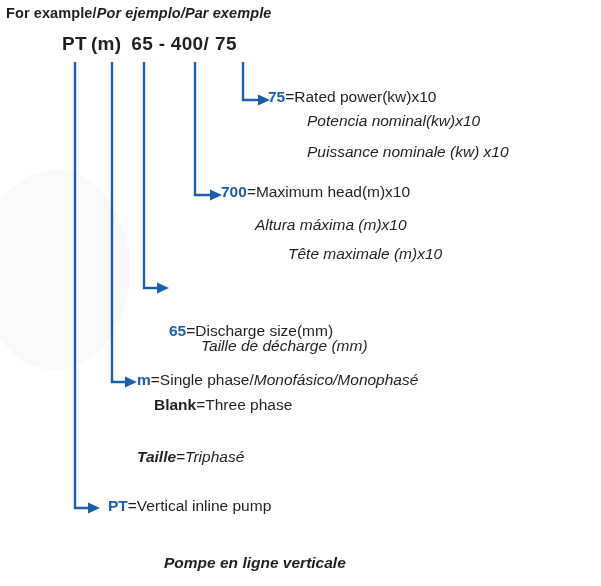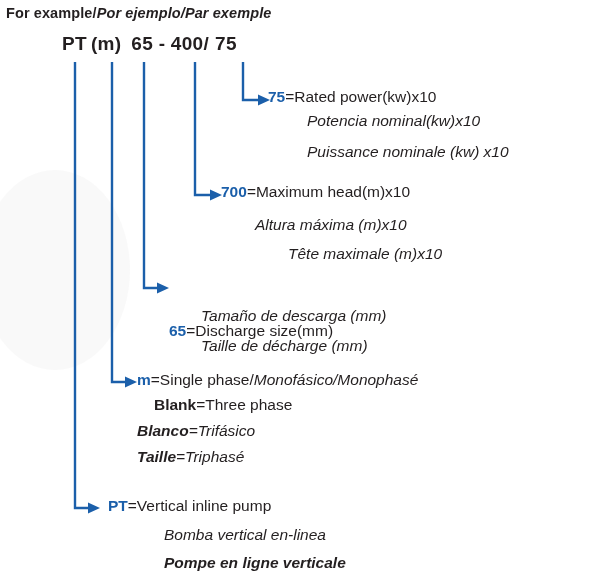--- a/index.html
+++ b/index.html
@@ -120,25 +120,22 @@
 
   <div class="txt" style="left:268px; top:88px;"><span class="lbl blue">75</span><span class="lbl-reg dark">=Rated power(kw)x10</span></div>
   <div class="txt ital" style="left:307px; top:112px;">Potencia nominal(kw)x10</div>
   <div class="txt ital" style="left:307px; top:143px;font-style:italic;">Puissance nominale (kw) x10</div>
 
   <div class="txt" style="left:221px; top:183px;"><span class="lbl blue">700</span><span class="lbl-reg dark">=Maximum head(m)x10</span></div>
   <div class="txt ital" style="left:255px; top:216px;">Altura máxima (m)x10</div>
   <div class="txt ital" style="left:255px; top:245px;margin-left:33px;">Tête maximale (m)x10</div>
 
   <div class="txt" style="left:169px; top:276px;margin-top:46px;"><span class="lbl blue">65</span><span class="lbl-reg dark">=Discharge size(mm)</span></div>
-  <div class="txt ital" style="left:201px; top:307px;">Tamaño de descarga (mm)</div>
   <div class="txt" style="left:137px; top:371px;"><span class="lbl blue">m</span><span class="lbl-reg dark">=Single phase/</span><span class="ital dark">Monofásico/Monophasé</span></div>
 
   <div class="txt ital" style="left:201px; top:337px;">Taille de décharge (mm)</div>
   <div class="txt" style="left:137px; top:396px;margin-left:17px;"><span class="lbl dark">Blank</span><span class="lbl-reg dark">=Three phase</span></div>
-  <div class="txt" style="left:137px; top:422px;"><span class="ital-b dark">Blanco</span><span class="ital dark">=Trifásico</span></div>
   <div class="txt" style="left:137px; top:448px;"><span class="ital-b dark">Taille</span><span class="ital dark">=Triphasé</span></div>
 
   <div class="txt" style="left:108px; top:497px;"><span class="lbl blue">PT</span><span class="lbl-reg dark">=Vertical inline pump</span></div>
-  <div class="txt ital" style="left:164px; top:526px;">Bomba vertical en-linea</div>
   <div class="txt ital" style="left:164px; top:554px;font-weight:bold;">Pompe en ligne verticale</div>
 
 </div>
 
 </body></html>

